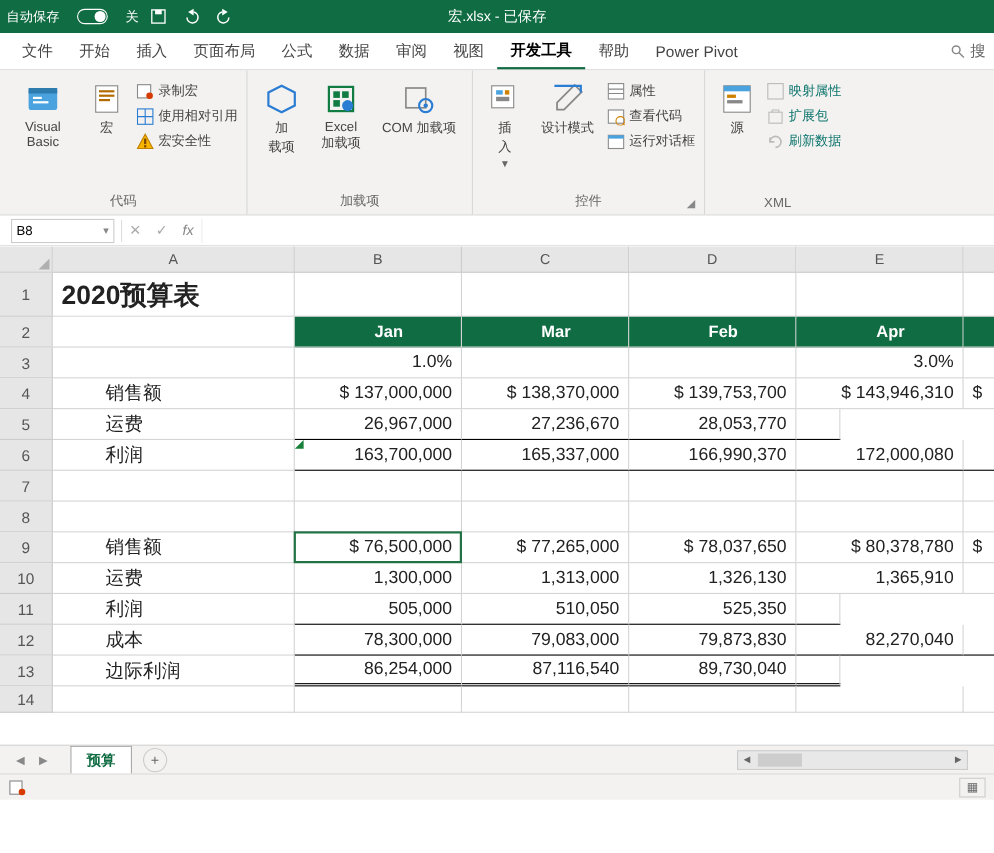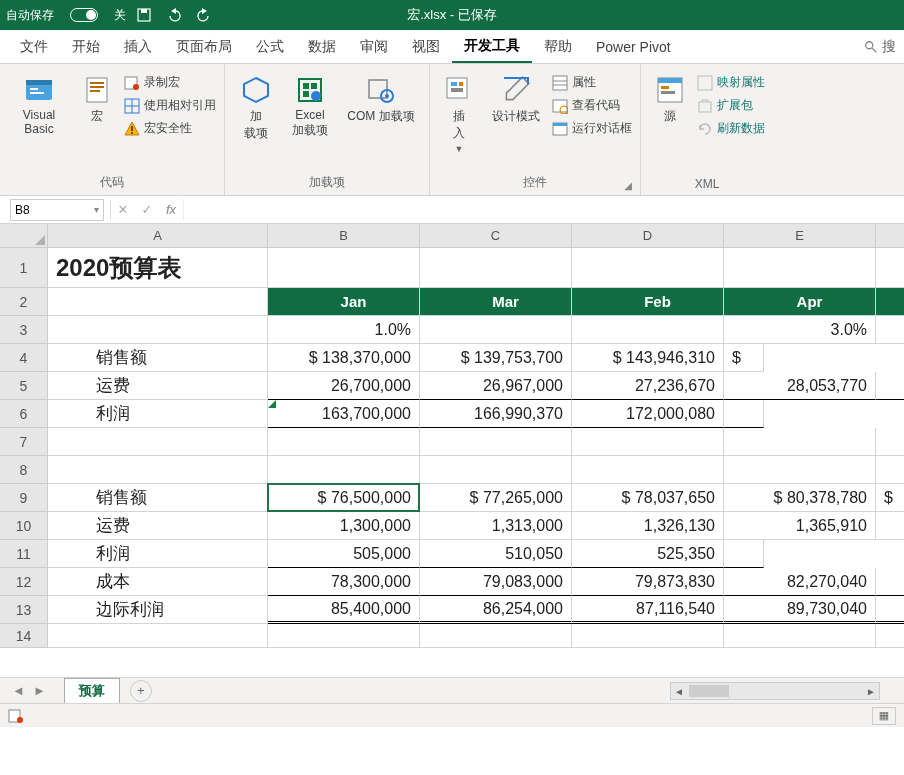--- a/index.html
+++ b/index.html
@@ -398,37 +398,38 @@
       <div class="cell" style="width:220px"></div>
       <div class="cell rt num" style="width:152px">1.0%</div>
       <div class="cell rt num" style="width:152px"></div>
       <div class="cell rt num" style="width:152px"></div>
       <div class="cell rt num" style="width:152px">3.0%</div>
       <div class="cell" style="width:40px"></div>
     </div>
 
     <div class="row" style="height:28px">
       <div class="cell lbl" style="width:220px">销售额</div>
+      <div class="cell rt num" style="width:152px">$  137,000,000</div>
       <div class="cell rt num" style="width:152px">$  138,370,000</div>
       <div class="cell rt num" style="width:152px">$  139,753,700</div>
       <div class="cell rt num" style="width:152px">$  143,946,310</div>
       <div class="cell" style="width:40px;justify-content:flex-start">$</div>
     </div>
     <div class="row" style="height:28px">
       <div class="cell lbl" style="width:220px">运费</div>
-      <div class="cell rt num bb1" style="width:152px">26,700,000</div>
       <div class="cell rt num bb1" style="width:152px">26,967,000</div>
       <div class="cell rt num bb1" style="width:152px">27,236,670</div>
       <div class="cell rt num bb1" style="width:152px">28,053,770</div>
       <div class="cell bb1" style="width:40px"></div>
     </div>
     <div class="row" style="height:28px;position:relative">
       <span class="tri" style="left:220px;top:0"></span>
       <div class="cell lbl" style="width:220px">利润</div>
       <div class="cell rt num bb1" style="width:152px">163,700,000</div>
+      <div class="cell rt num bb1" style="width:152px">165,337,000</div>
       <div class="cell rt num bb1" style="width:152px">166,990,370</div>
       <div class="cell rt num bb1" style="width:152px">172,000,080</div>
       <div class="cell bb1" style="width:40px"></div>
     </div>
 
     <div class="row" style="height:28px">
       <div class="cell" style="width:220px"></div>
       <div class="cell" style="width:152px"></div>
       <div class="cell" style="width:152px"></div>
       <div class="cell" style="width:152px"></div>
@@ -471,21 +472,20 @@
     <div class="row" style="height:28px">
       <div class="cell lbl" style="width:220px">成本</div>
       <div class="cell rt num bb1" style="width:152px">78,300,000</div>
       <div class="cell rt num bb1" style="width:152px">79,083,000</div>
       <div class="cell rt num bb1" style="width:152px">79,873,830</div>
       <div class="cell rt num bb1" style="width:152px">82,270,040</div>
       <div class="cell bb1" style="width:40px"></div>
     </div>
     <div class="row" style="height:28px">
       <div class="cell lbl" style="width:220px">边际利润</div>
-      <div class="cell rt num bb2" style="width:152px">85,400,000</div>
       <div class="cell rt num bb2" style="width:152px">86,254,000</div>
       <div class="cell rt num bb2" style="width:152px">87,116,540</div>
       <div class="cell rt num bb2" style="width:152px">89,730,040</div>
       <div class="cell bb2" style="width:40px"></div>
     </div>
 
     <div class="row" style="height:24px">
       <div class="cell" style="width:220px"></div>
       <div class="cell" style="width:152px"></div>
       <div class="cell" style="width:152px"></div>

